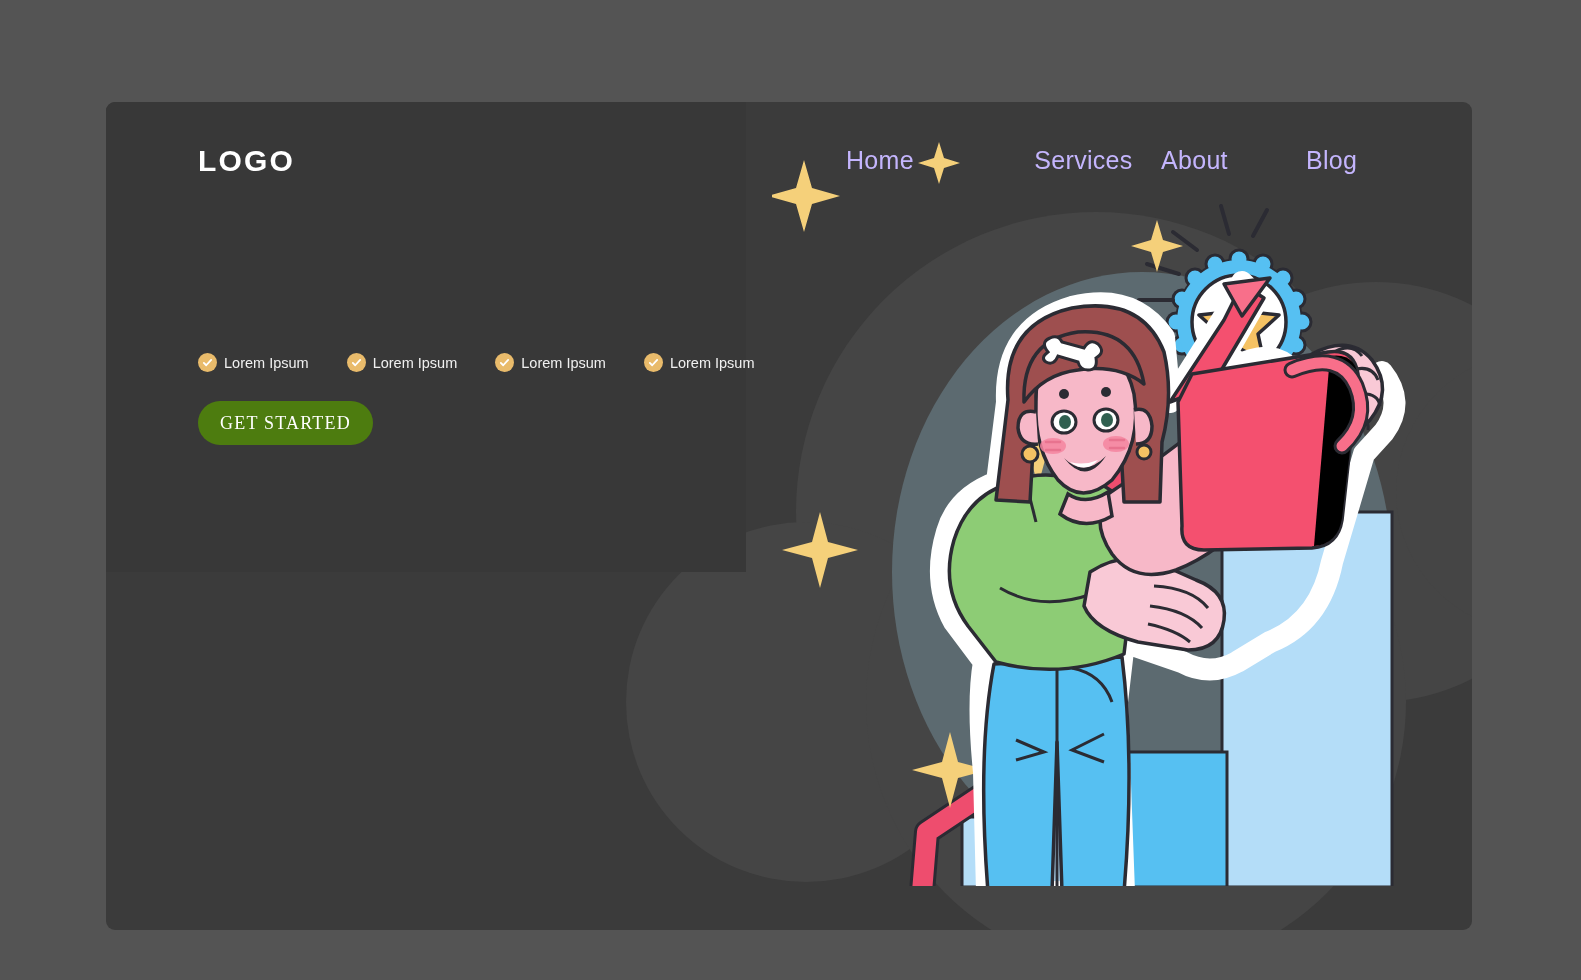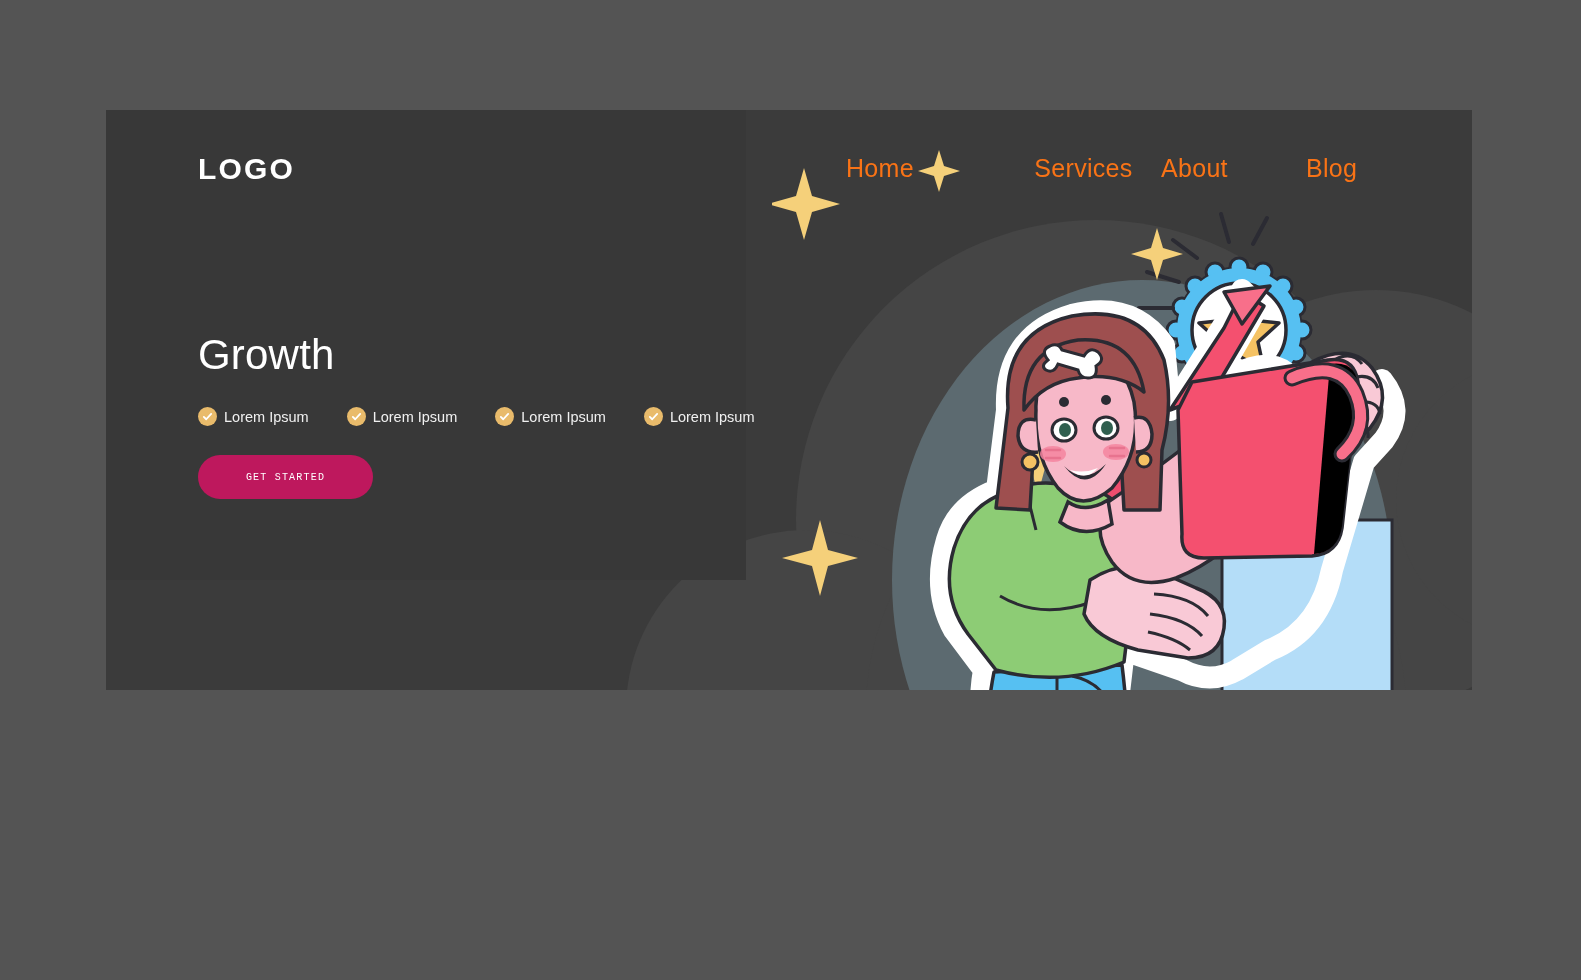--- a/index.html
+++ b/index.html
@@ -7,24 +7,25 @@
   html, body {
     width: 1581px; height: 980px;
     overflow: hidden;
     font-family: "Liberation Sans", sans-serif;
   }
   body { background: #545454; position: relative; }
 
   
   #hero-card {
     position: absolute;
-    left: 106px; top: 110px;
-    width: 1366px; height: 580px;
+    left: 106px; top: 102px;
+    width: 1366px; height: 828px;
     background: #3b3b3b;
     overflow: hidden;
+    border-radius: 9px;
   }
 
   
   .cloud-blob {
     position: absolute;
     background: #454545;
     border-radius: 50%;
     pointer-events: none;
   }
   #cloud-group { position:absolute; inset:0; }
@@ -51,21 +52,21 @@
     letter-spacing: 2.2px;
   }
   #main-nav {
     position: absolute;
     left: 740px; top: 44px;
     display: flex;
     align-items: center;
     gap: 0px;
   }
   #main-nav .nav-item {
-    color: #f97316;
+    color: #c4b5fd;
     font-size: 25px;
     letter-spacing: .3px;
     text-decoration: none;
     cursor: pointer;
     white-space: nowrap;
   }
   #main-nav .nav-item:nth-child(1){ width: 160px; }
   #main-nav .nav-item:nth-child(2){ width: 155px; text-align: center; }
   #main-nav .nav-item:nth-child(3){ width: 145px; }
   #main-nav .nav-item:nth-child(4){ width: 100px; }
@@ -117,28 +118,28 @@
   .feature-label {
     color: #f0f0f0;
     font-size: 14.5px;
   }
   #cta-button {
     margin-top: 29px;
     display: inline-flex;
     align-items: center;
     justify-content: center;
     width: 175px; height: 44px;
-    background: #be185d;
+    background: #4d7c0f;
     border: none;
     border-radius: 22px;
     color: #ffffff;
-    font-size: 10px;
+    font-size: 18px;
     letter-spacing: 1.2px;
     cursor: pointer;
-    font-family: Liberation Mono, monospace;
+    font-family: Liberation Serif, serif;
   }
 
   
   #illustration {
     position: absolute;
     right: 0; top: 0;
     width: 700px; height: 784px;
     z-index: 20;
   }
   #illustration svg { display:block; width:100%; height:100%; }
@@ -332,21 +333,20 @@
     <div id="logo">LOGO</div>
     <nav id="main-nav">
       <a class="nav-item" href="#">Home</a>
       <a class="nav-item" href="#">Services</a>
       <a class="nav-item" href="#">About</a>
       <a class="nav-item" href="#">Blog</a>
     </nav>
   </header>
 
   <div id="hero-copy">
-    <h1 id="hero-title">Growth</h1>
 
     <ul id="feature-list">
       <li>
         <span class="check-icon">
           <svg width="11" height="11" viewBox="0 0 12 12">
               <path d="M2 6.4 L4.6 9 L10 3.2" fill="none" stroke="#ffffff" stroke-width="2" stroke-linecap="round" stroke-linejoin="round"></path>
             </svg>
         </span>
         <span class="feature-label">Lorem Ipsum</span>
       </li>

